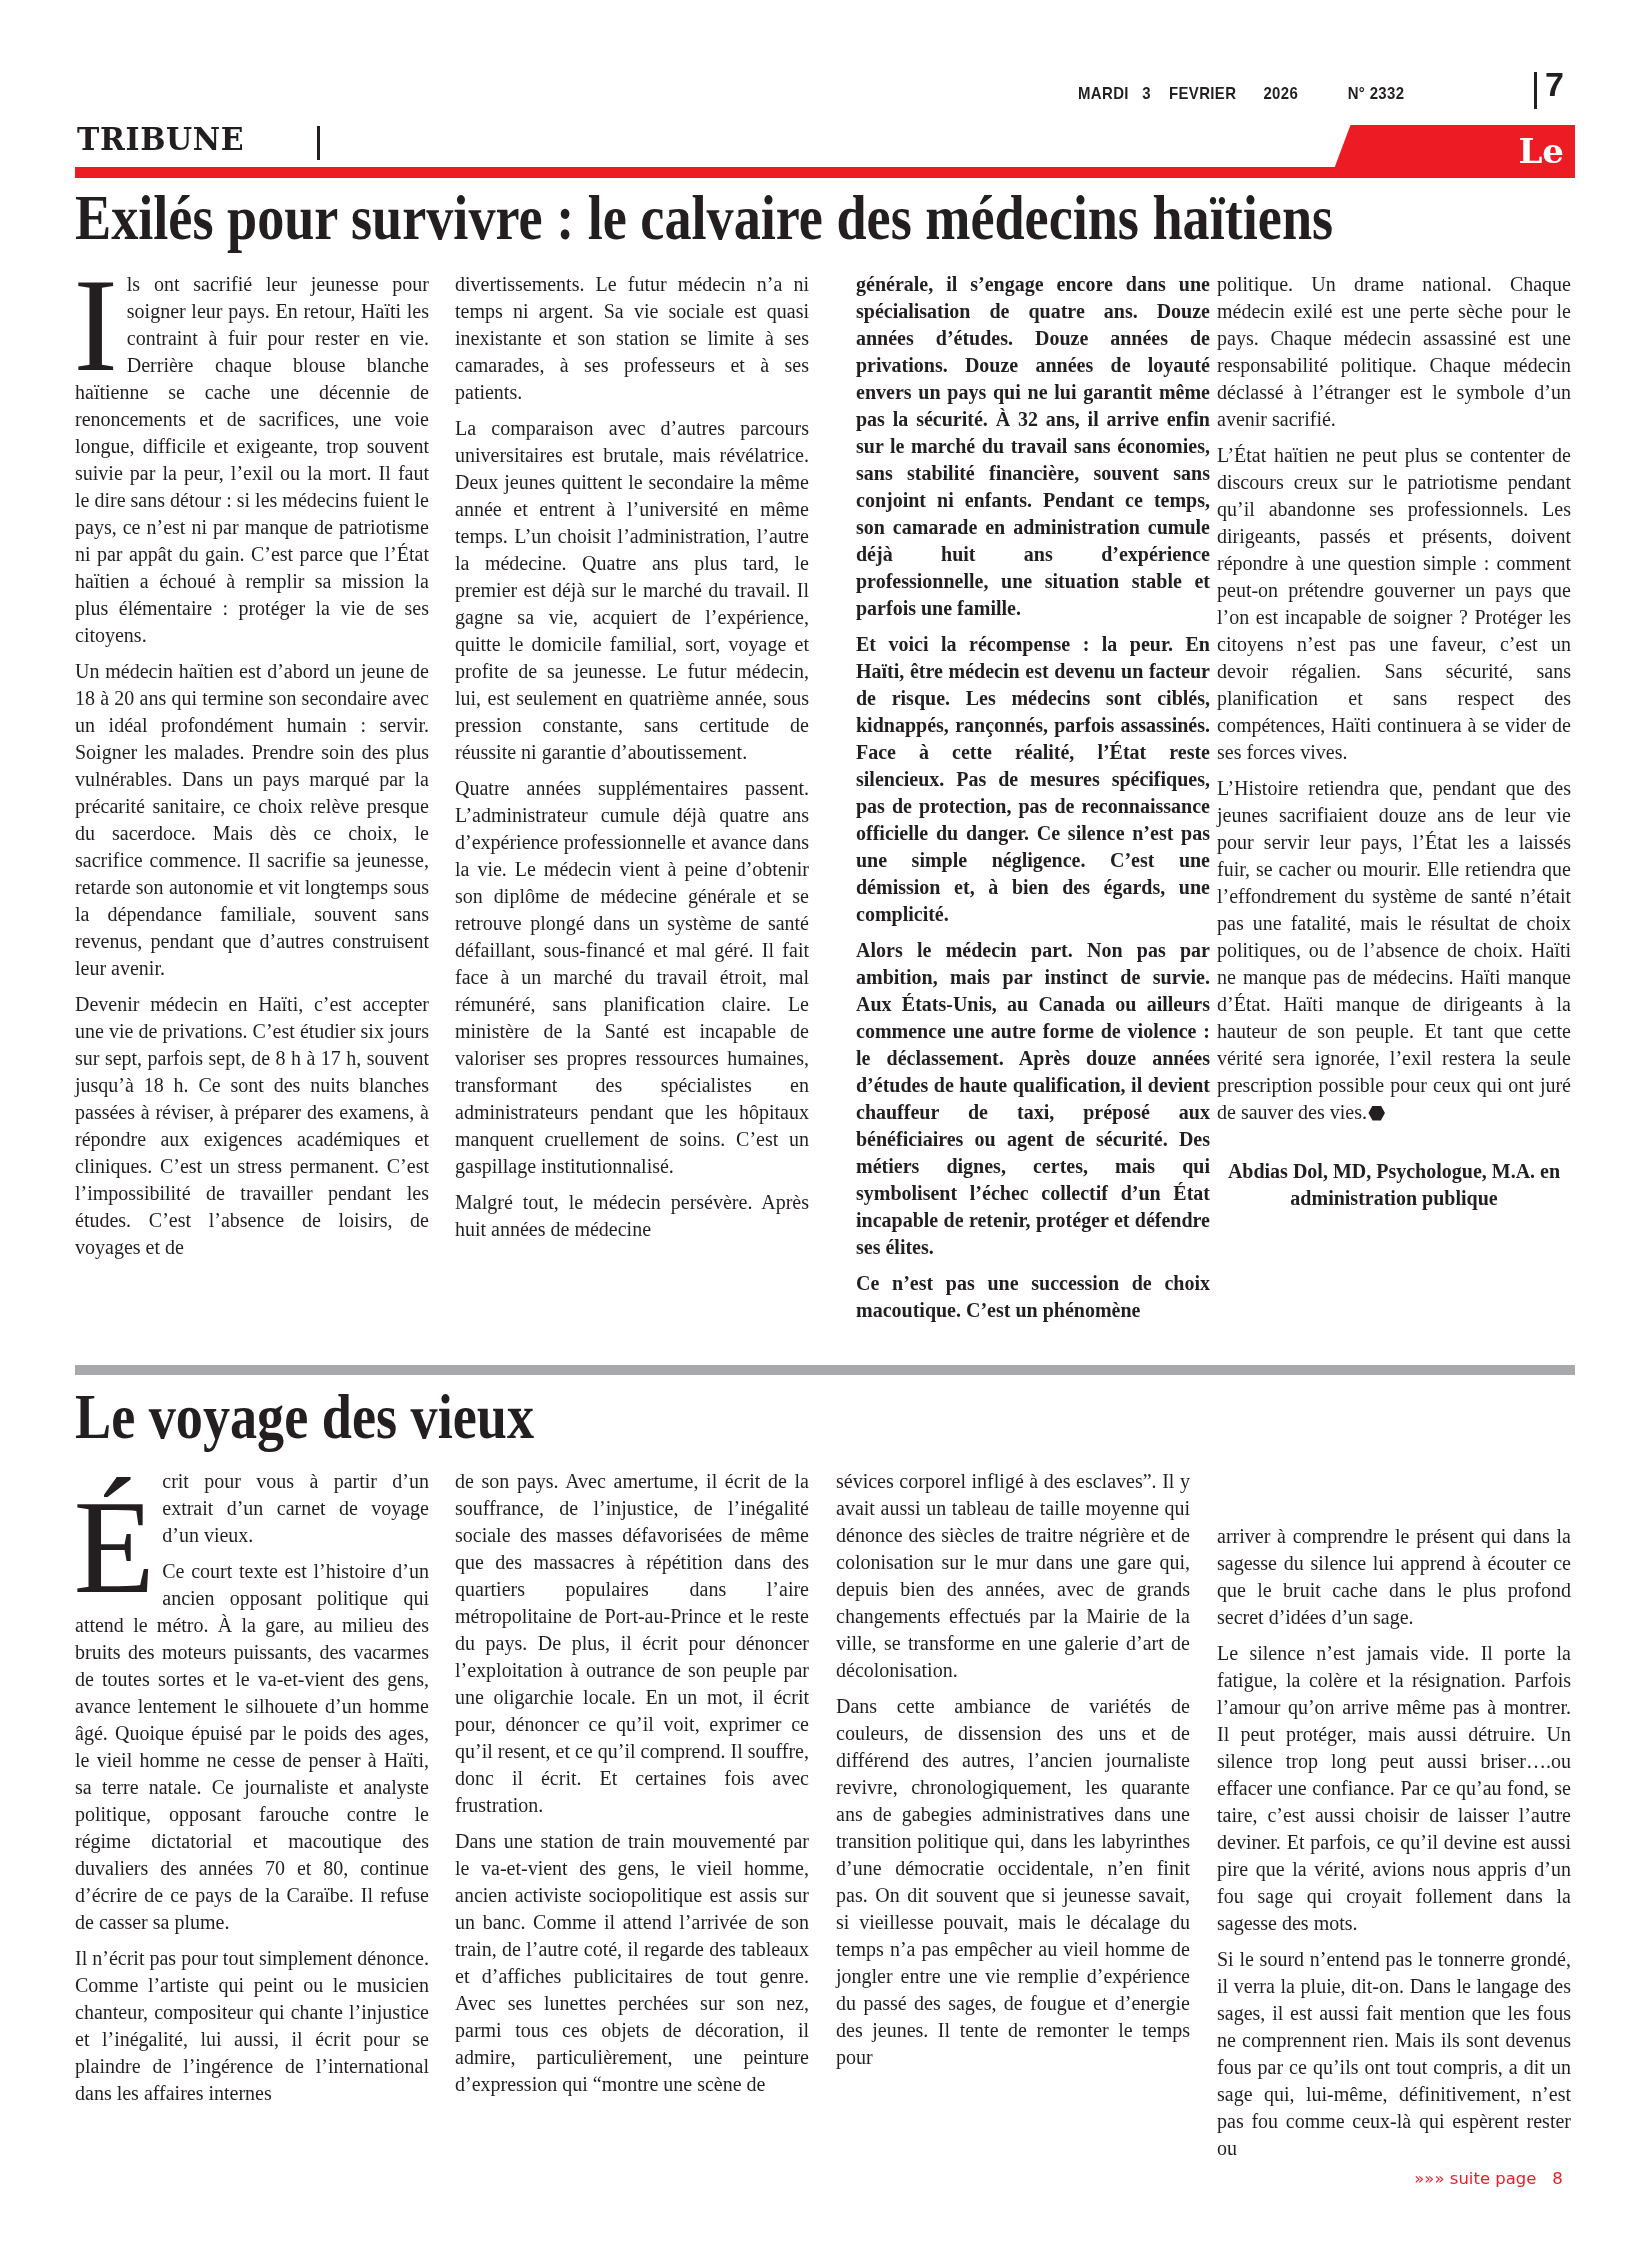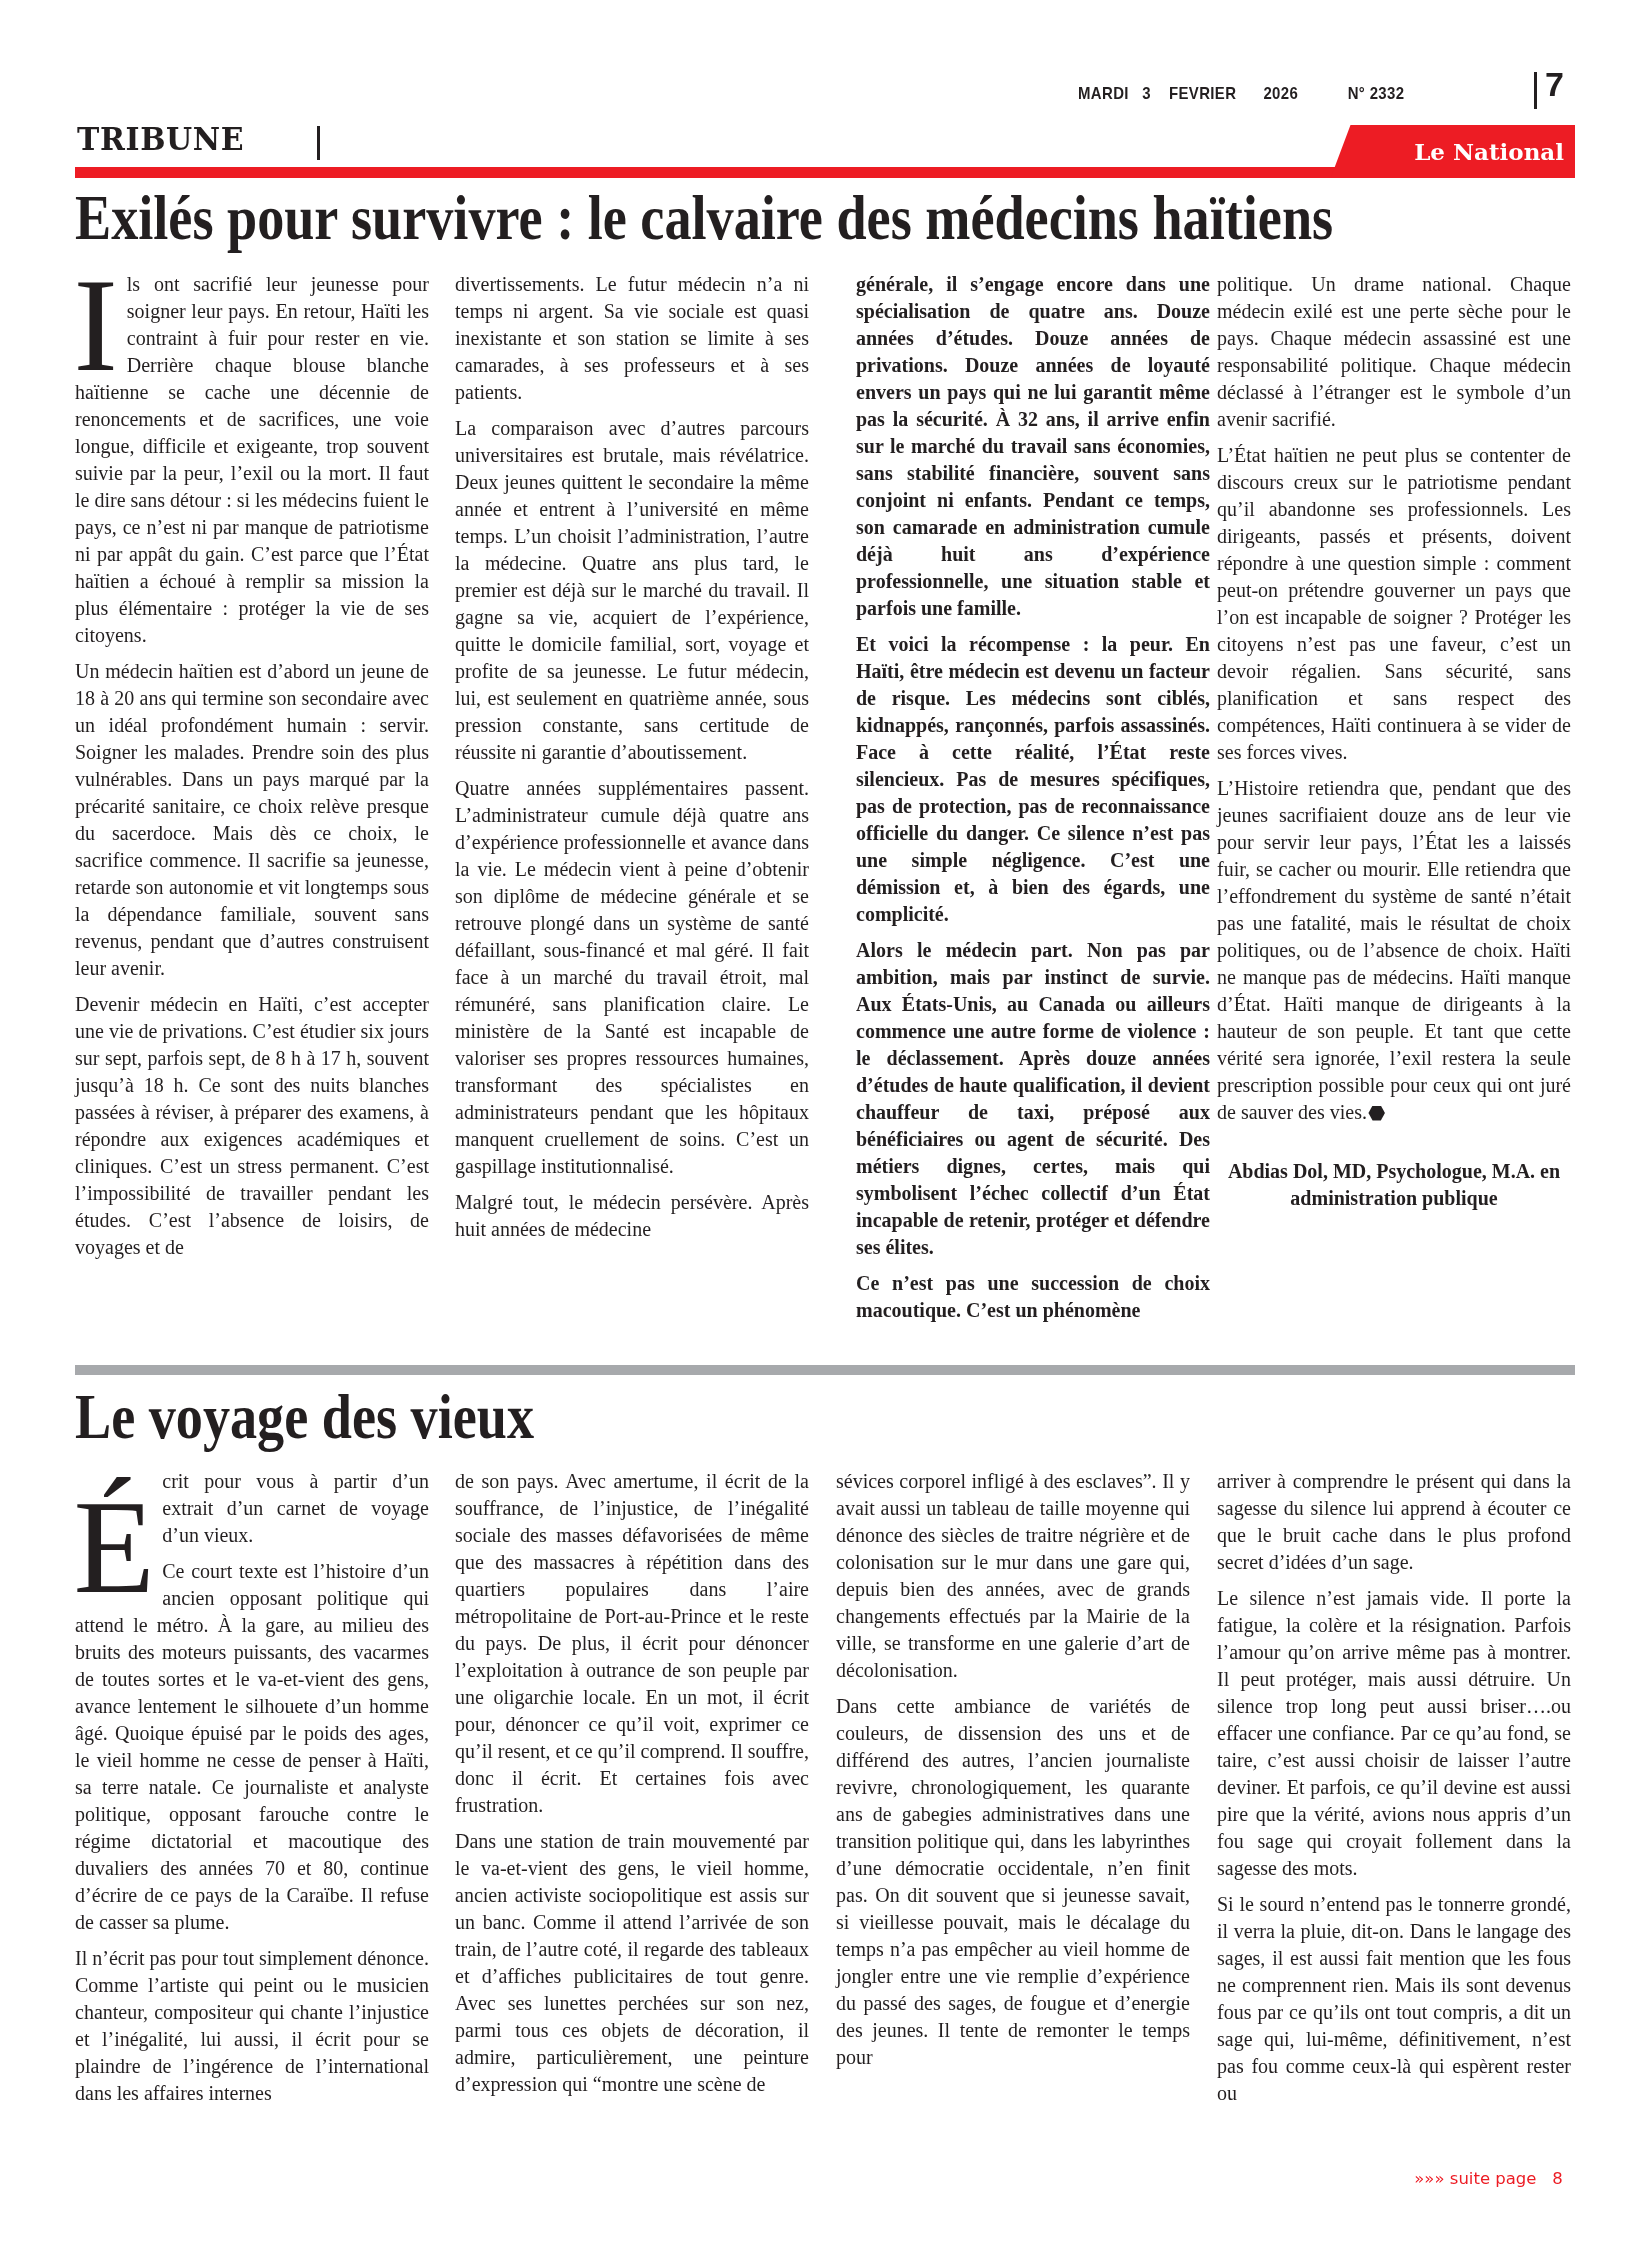--- a/index.html
+++ b/index.html
@@ -6,21 +6,21 @@
   body { width: 1650px; height: 2250px; position: relative; overflow: hidden; color: #231f20; }
   .abs { position: absolute; }
   .masthead-date { top: 84px; left: 1078px; font-family: "Liberation Sans", sans-serif; font-weight: bold; font-size: 17px; letter-spacing: 0.4px; color: #231f20; display: flex; gap: 0; white-space: pre; transform: scaleX(0.88); transform-origin: left; }
   .masthead-date span { display: inline-block; }
   .page-sep { left: 1534px; top: 72px; width: 3px; height: 37px; background: #231f20; }
   .page-num { left: 1545px; top: 67px; font-family: "Liberation Sans", sans-serif; font-weight: bold; font-size: 34px; line-height: 1; color: #231f20; }
   .section-label { left: 77px; top: 120px; font-family: "DejaVu Serif", serif; font-weight: bold; font-size: 31.5px; letter-spacing: 0.7px; color: #231f20; transform: scaleX(0.95); transform-origin: left; }
   .section-bar { left: 317px; top: 126px; width: 3px; height: 34px; background: #231f20; }
   .redbar { left: 75px; top: 167px; width: 1500px; height: 10.5px; background: #ed1c24; }
   .redtab { left: 1331px; top: 125px; width: 244px; height: 52px; background: #ed1c24; clip-path: polygon(8% 0, 100% 0, 100% 100%, 0 100%); }
-  .brand { left: 1369px; top: 129px; width: 195px; text-align: right; font-family: "DejaVu Serif", serif; font-weight: bold; font-size: 23px; color: #ffffff; line-height: 45px; }
+  .brand { left: 1369px; top: 129px; width: 195px; text-align: right; font-family: "DejaVu Serif", serif; font-weight: bold; font-size: 34px; color: #ffffff; line-height: 45px; }
   .title { font-family: "Liberation Serif", serif; font-weight: bold; color: #231f20; line-height: 1; white-space: nowrap; }
   .title1 { left: 75px; top: 187px; font-size: 63px; transform: scaleX(0.86); transform-origin: left; }
   .title2 { left: 75px; top: 1386px; font-size: 63px; transform: scaleX(0.86); transform-origin: left; }
   .col { position: absolute; width: 354px; font-family: "Liberation Serif", serif; font-size: 20px; line-height: 27px; text-align: justify; color: #231f20; }
   .col p { margin: 0 0 9px 0; }
   .dropcap-I { float: left; font-family: "Liberation Serif", serif; font-size: 133px; line-height: 103px; height: 105px; margin: 3px 9px 0 -1.5px; font-weight: normal; }
   .dropcap-E { float: left; font-family: "Liberation Serif", serif; font-size: 133px; line-height: 112px; height: 112px; margin: 22.5px 7.5px 0 -1.5px; }
   .byline { font-weight: bold; text-align: center; margin-top: 31.5px !important; }
   .end-mark { display: inline-block; width: 16.5px; height: 15px; background: #231f20; clip-path: polygon(25% 0, 75% 0, 100% 50%, 75% 100%, 25% 100%, 0 50%); vertical-align: -1.5px; margin-left: 1.5px; }
   .graybar { left: 75px; top: 1365px; width: 1500px; height: 9.7px; background: #a7a9ac; }
@@ -87,20 +87,20 @@
 <div class="col" style="left:455px; top:1468px;">
   <p>de son pays. Avec amertume, il écrit de la souffrance, de l’injustice, de l’inégalité sociale des masses défavorisées de même que des massacres à répétition dans des quartiers populaires dans l’aire métropolitaine de Port-au-Prince et le reste du pays.  De plus, il écrit pour dénoncer l’exploitation à outrance de son peuple par une oligarchie locale. En un mot, il écrit pour, dénoncer ce qu’il voit, exprimer ce qu’il resent, et ce qu’il comprend. Il souffre, donc il écrit. Et certaines fois avec frustration.</p>
   <p>Dans une station de train mouvementé par le va-et-vient des gens, le vieil homme, ancien activiste sociopolitique est assis sur un banc. Comme il attend l’arrivée de son train, de l’autre coté, il regarde des tableaux et d’affiches publicitaires de tout genre. Avec ses lunettes perchées sur son nez, parmi tous ces objets de décoration, il admire, particulièrement, une peinture d’expression qui “montre une scène de</p>
 </div>
 
 <div class="col" style="left:836px; top:1468px;">
   <p>sévices corporel infligé à des esclaves”. Il y avait aussi un tableau de taille moyenne qui dénonce des siècles de traitre négrière et de colonisation sur le mur dans une gare qui, depuis bien des années, avec de grands changements effectués par la Mairie de la ville, se transforme en une galerie d’art de décolonisation.</p>
   <p>Dans cette ambiance de variétés de couleurs, de dissension des uns et de différend des autres, l’ancien journaliste revivre, chronologiquement, les quarante ans de gabegies administratives dans une transition politique qui, dans les labyrinthes d’une démocratie occidentale, n’en finit pas. On dit souvent que si jeunesse savait, si vieillesse pouvait, mais le décalage du temps n’a pas empêcher au vieil homme de jongler entre une vie remplie d’expérience du passé des sages, de fougue et d’energie des jeunes. Il tente de remonter le temps pour</p>
 </div>
 
-<div class="col" style="left:1217px; top:1468px;">
+<div class="col" style="left:1217px; top:1523px;">
   <p>arriver à comprendre le présent qui dans la sagesse du silence lui apprend à écouter ce que le bruit cache dans le plus profond secret d’idées d’un sage.</p>
   <p>Le silence n’est jamais vide. Il porte la fatigue, la colère et la résignation. Parfois l’amour qu’on arrive même pas à montrer. Il peut protéger, mais aussi détruire. Un silence trop long peut aussi briser….ou effacer une confiance. Par ce qu’au fond, se taire, c’est aussi choisir de laisser l’autre deviner. Et parfois, ce qu’il devine est aussi pire que la vérité, avions nous appris d’un fou sage qui croyait follement dans la sagesse des mots.</p>
   <p>Si le sourd n’entend pas le tonnerre grondé, il verra la pluie, dit-on.  Dans le langage des sages, il est aussi fait mention que les fous ne comprennent rien. Mais ils sont devenus fous par ce qu’ils ont tout compris, a dit un sage qui, lui-même, définitivement, n’est pas fou comme ceux-là qui espèrent rester ou</p>
 </div>
 
 <div class="abs suite">»»» suite page   8</div>
 
 
 </body></html>

